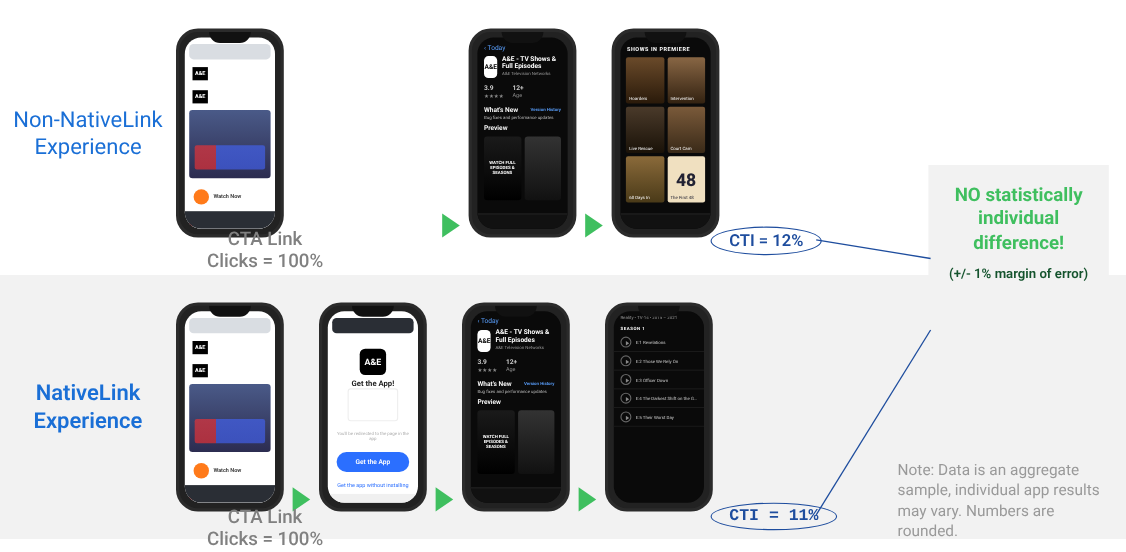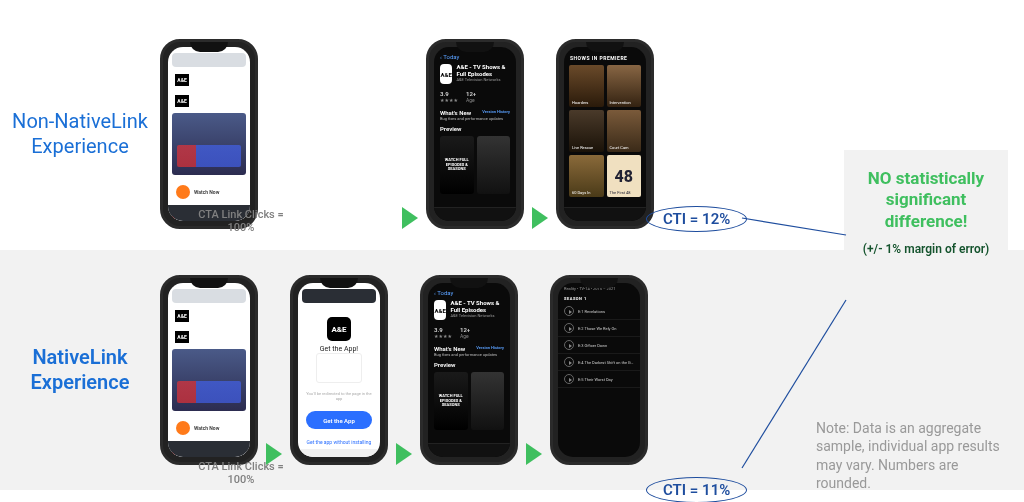--- a/index.html
+++ b/index.html
@@ -10,21 +10,21 @@
     position: relative;
     overflow: hidden;
   }
 
   .row {
     position: absolute;
     left: 0; right: 0;
     display: flex;
     align-items: center;
   }
-  .row-top { top: 19px; height: 230px; }
+  .row-top { top: 6px; height: 230px; }
   .row-bottom { top: 250px; height: 240px; background: #f2f2f2; }
 
   .row-label {
     width: 160px;
     text-align: center;
     font-size: 20px;
     color: #1a6fd6;
     font-weight: 400;
     line-height: 1.25;
     padding: 0 8px;
@@ -78,21 +78,21 @@
   .p-web .cta { height: 22px; background: #fff; border-radius: 3px; margin-top: 6px; display:flex; align-items:center; padding:0 4px; gap:4px;}
   .p-web .cta-ico { width:14px; height:14px; background:#ff7a1a; border-radius:50%;}
   .p-web .cta-txt { font-size:5px; color:#333; font-weight:600; }
   .p-web .banner { margin-top:4px; height:14px; background:#fff; border-left:3px solid #d22; font-size:4px; color:#888; padding:2px;}
   .p-web .tabbar { position: absolute; bottom: 0; left: 0; right: 0; height: 16px; background: #2a2e35; }
 
   
   .p-inter .topbar { height: 14px; background: #2a2e35; margin: 6px 4px 0; border-radius: 4px; }
   .p-inter .body { padding: 14px 8px; text-align:center; }
   .p-inter .appico { width: 24px; height: 24px; background:#000; color:#fff; border-radius:5px; margin:0 auto 4px; font-size:8px; font-weight:bold; display:flex; align-items:center; justify-content:center;}
-  .p-inter .head { font-size:7px; font-weight:400; color:#222; margin-bottom:0;}
+  .p-inter .head { font-size:7px; font-weight:700; color:#222; margin-bottom:0;}
   .p-inter .small { font-size:4px; color:#888; height:30px; border:1px solid #eee; border-radius:3px; margin:0 auto; width:70%; display:flex; align-items:center; justify-content:center;}
   .p-inter .note { font-size:4px; color:#aaa; margin-top:8px;}
   .p-inter .powered { font-size:4px; color:#bbb; margin-top:10px;}
   .p-inter .btn { position:absolute; bottom:28px; left:8px; right:8px; height:18px; background:#2b6fff; border-radius:9px; color:#fff; font-size:6px; display:flex; align-items:center; justify-content:center; font-weight:600;}
   .p-inter .link { position:absolute; bottom:12px; left:0; right:0; text-align:center; font-size:5px; color:#2b6fff;}
   .p-inter .bottombar { position:absolute; bottom:0; left:0; right:0; height:8px; background:#f0f0f0;}
 
   
   .p-store { color:#fff; }
   .p-store .back { font-size:6px; color:#5aa0ff; padding:6px 6px 0;}
@@ -138,40 +138,40 @@
     width: 0; height: 0;
     border-top: 11px solid transparent;
     border-bottom: 11px solid transparent;
     border-left: 16px solid #3fbf5f;
     margin: 0 2px;
     flex-shrink: 0;
   }
 
   .caption {
     position: absolute;
-    font-size: 11px;
+    font-size: 17px;
     color: #808080;
     text-align: center;
     font-weight: 500;
     line-height: 1.2;
   }
   .cap-cta-top { left: 186px; top: 208px; width: 110px;}
   .cap-cta-bot { left: 186px; top: 460px; width: 110px;}
 
   .cti-oval {
     position: absolute;
     color: #1e4d9e;
     font-size: 15px;
     font-weight: 600;
     border: 1.5px solid #1e4d9e;
     border-radius: 50% / 50%;
     padding: 3px 16px;
   }
   .cti-top { left: 646px; top: 206px; }
-  .cti-bot { left: 646px; top: 477px; }
+  .cti-bot { left: 646px; top: 457px; font-family: Liberation Mono, monospace; }
 
   .callout-box {
     position: absolute;
     right: 16px; top: 150px;
     width: 164px;
     background: #f2f2f2;
     padding: 18px 10px;
     text-align: center;
   }
   .callout-main {
@@ -391,21 +391,21 @@
   </div>
 </div>
 
 <div class="caption cap-cta-top">CTA Link Clicks = 100%</div>
 <div class="caption cap-cta-bot">CTA Link Clicks = 100%</div>
 
 <div class="cti-oval cti-top">CTI = 12%</div>
 <div class="cti-oval cti-bot">CTI = 11%</div>
 
 <div class="callout-box">
-  <div class="callout-main">NO statistically significant difference!</div>
+  <div class="callout-main">NO statistically individual difference!</div>
   <div class="callout-sub">(+/- 1% margin of error)</div>
 </div>
 
 <svg class="connector" style="left:0;top:0;" width="1024" height="502">
   <line x1="742" y1="218" x2="846" y2="235" stroke="#1e4d9e" stroke-width="1.2"></line>
   <line x1="742" y1="468" x2="846" y2="300" stroke="#1e4d9e" stroke-width="1.2"></line>
 </svg>
 
 <div class="footnote">Note: Data is an aggregate sample, individual app results may vary. Numbers are rounded.</div>
 

